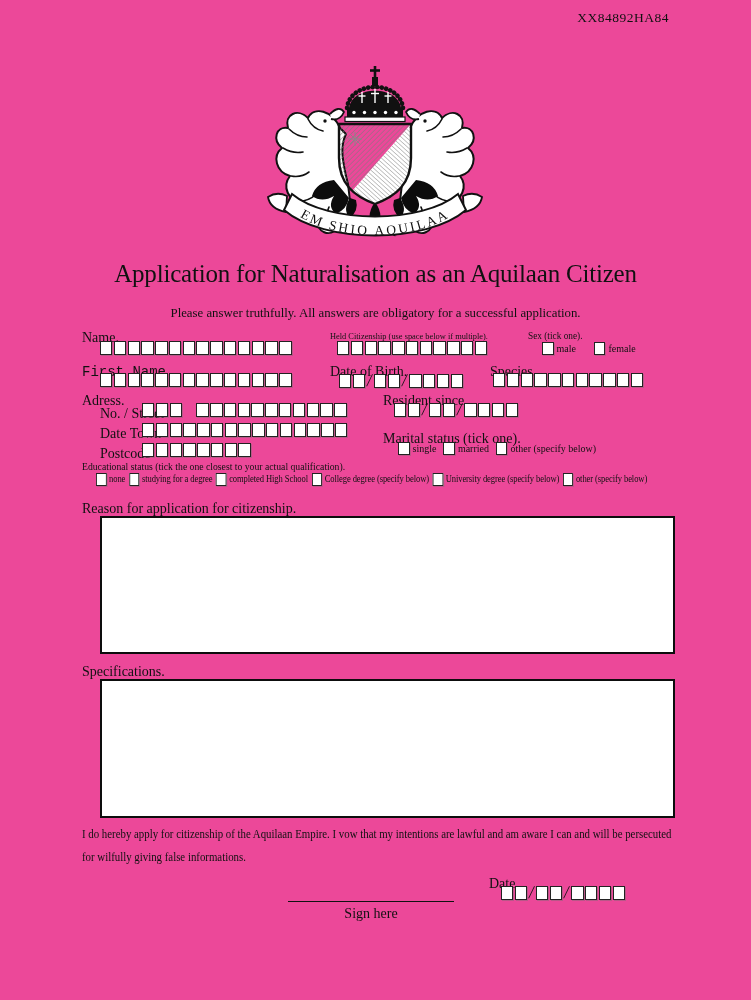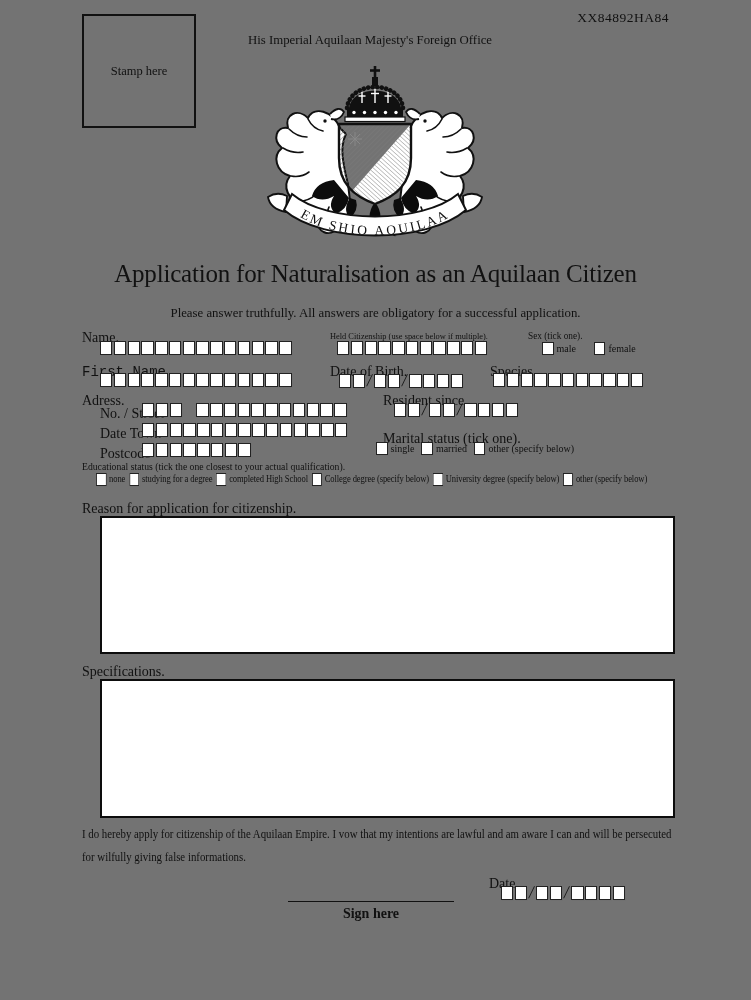--- a/index.html
+++ b/index.html
@@ -1,18 +1,18 @@
 <!DOCTYPE html>
 <html><head>
 <meta charset="utf-8">
 <style>
   * { margin:0; padding:0; box-sizing:border-box; }
   html,body { background:#ffffff; }
   .page {
-    position:relative; width:751px; height:1000px; background:#737373;
+    position:relative; width:751px; height:1000px; background:#ec4899;
     font-family:"Liberation Serif","DejaVu Serif",serif; color:#111; overflow:hidden;
   }
   .abs { position:absolute; }
   .lbl { font-size:14px; white-space:nowrap; }
   .lbl-xs { font-size:8.4px; white-space:nowrap; }
   .lbl-s { font-size:9.3px; white-space:nowrap; }
   .ref { font-size:13.5px; letter-spacing:.5px; }
   .stamp-box { width:114px; height:114px; border:2.5px solid #111; display:flex; align-items:center; justify-content:center; }
   .stamp-box span { font-size:12.5px; }
   .office { width:740px; text-align:center; font-size:12.8px; }
@@ -24,34 +24,30 @@
   .spacer { width:13px; flex:none; }
   .tick { width:11.5px; height:12.5px; border:1.5px solid #222; background:#fff; flex:none; box-shadow:1px 1px 0 rgba(110,110,110,.35); }
   .opt { display:flex; align-items:center; gap:3px; white-space:nowrap; }
   .opt-row { display:flex; align-items:center; }
   .optlbl { font-size:10px; }
   .edu-row { gap:4px; transform:scaleX(.9); transform-origin:0 50%; }
   .edu-row .optlbl { font-size:9.5px; letter-spacing:-.1px; }
   .bigbox { border:2.4px solid #0d0d0d; background:#fff; }
   .decl { width:688px; font-size:12.6px; line-height:1.8; transform:scaleX(.86); transform-origin:0 0; }
   .sign-line { border-top:1.6px solid #111; width:166px; }
-  .center { text-align:center;font-weight:bold; }
+  .center { text-align:center; }
 </style>
 </head>
 <body>
 
 <div class="page">
 
   <div class="abs ref" style="top:10px; right:82px;">XX84892HA84</div>
 
-  <div class="abs stamp-box" style="left:82px; top:14px;">
-    <span>Stamp here</span>
-  </div>
-
-  <div class="abs office" style="left:0; top:33px;">His Imperial Aquilaan Majesty's Foreign Office</div>
+
 
   <svg class="abs" style="left:262px; top:64px;" width="226" height="190" viewBox="0 0 226 190">
     <defs>
       <pattern id="hA" patternUnits="userSpaceOnUse" width="3.5" height="3.5" patternTransform="rotate(45)">
         <line x1="0" y1="0" x2="0" y2="3.5" stroke="#7a7a7a" stroke-width="1"></line>
       </pattern>
       <pattern id="hB" patternUnits="userSpaceOnUse" width="3.2" height="3.2" patternTransform="rotate(-48)">
         <line x1="0" y1="0" x2="0" y2="3.2" stroke="#8d8d8d" stroke-width="1"></line>
       </pattern>
       <clipPath id="shieldClip">
@@ -282,21 +278,21 @@
       <span class="cbox"></span>
       <span class="cbox"></span>
       <span class="slash">/</span>
       <span class="cbox"></span>
       <span class="cbox"></span>
       <span class="cbox"></span>
       <span class="cbox"></span>
     </div>
 
   <div class="abs lbl" style="left:383px; top:431px;">Marital status (tick one).</div>
-  <div class="abs opt-row" style="left:376px; top:442px; gap:7px;text-align:right;">
+  <div class="abs opt-row" style="left:398px; top:442px; gap:7px;text-align:right;">
     <span class="opt">
       <span class="tick"></span>
       <span class="optlbl">single</span>
     </span>
     <span class="opt">
       <span class="tick"></span>
       <span class="optlbl">married</span>
     </span>
     <span class="opt">
       <span class="tick"></span>

